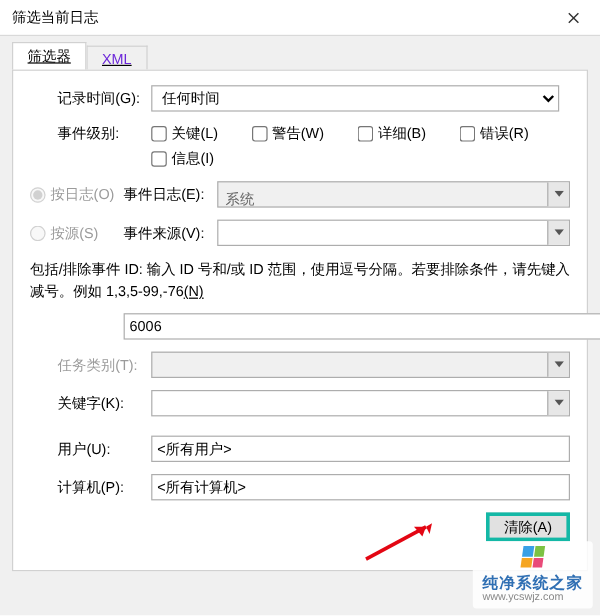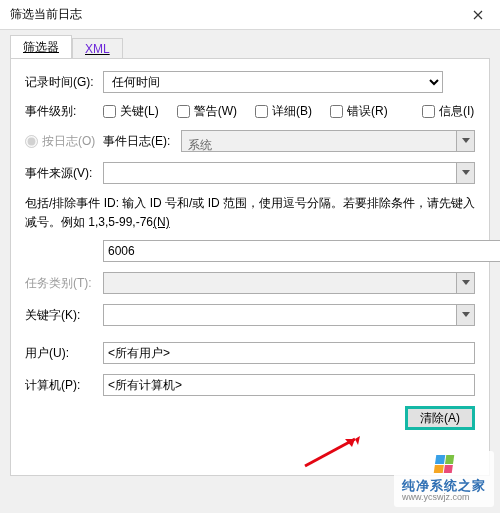--- a/index.html
+++ b/index.html
@@ -62,40 +62,41 @@
     background: #fff;
     border: 1px solid #d1d1d1;
     padding: 12px 14px 10px 14px;
     height: 418px;
     position: relative;
   }
   .row {
     display: flex;
     align-items: center;
     margin-bottom: 10px;
+    margin-left: 23px;
   }
   .row .label {
     width: 78px;
     color: #000;
     font-size: 12px;
     flex-shrink: 0;
   }
   .row .label.disabled { color: #9b9b9b; }
   .row .field { flex: 1; }
   select, input[type=text] {
     font-family: inherit;
     font-size: 12px;
     height: 22px;
     border: 1px solid #adadad;
     background: #fff;
     padding: 0 4px;
     width: 100%;
   }
   .wide-select { width: 340px; }
-  .checks { display: flex; flex-wrap: wrap; gap: 4px 18px; align-items: center; }
+  .checks { display: flex; flex-wrap: wrap; gap: 4px 28px; align-items: center; }
   .chk {
     display: flex; align-items: center; gap: 4px;
     font-size: 12px;
   }
   .chk input { width: 13px; height: 13px; }
   .radio-row { display: flex; align-items: center; margin-bottom: 10px; }
   .radio-lbl {
     display: flex; align-items: center; gap: 4px;
     width: 78px; font-size: 12px;
     flex-shrink: 0;
@@ -245,20 +246,24 @@
         <div class="combo-text">系统</div>
         <div class="combo-btn">
           <svg viewBox="0 0 8 6">
               <path d="M0 0 L8 0 L4 5 Z" fill="#555"></path>
             </svg>
         </div>
       </div>
     </div>
 
     <div class="radio-row">
+      <label class="radio-lbl disabled">
+        <input type="radio" name="by" disabled="" style="">
+        <span>按源(S)</span>
+      </label>
       <div class="sublabel">事件来源(V):</div>
       <div class="combo">
         <div class="combo-text"></div>
         <div class="combo-btn">
           <svg viewBox="0 0 8 6">
               <path d="M0 0 L8 0 L4 5 Z" fill="#555"></path>
             </svg>
         </div>
       </div>
     </div>

